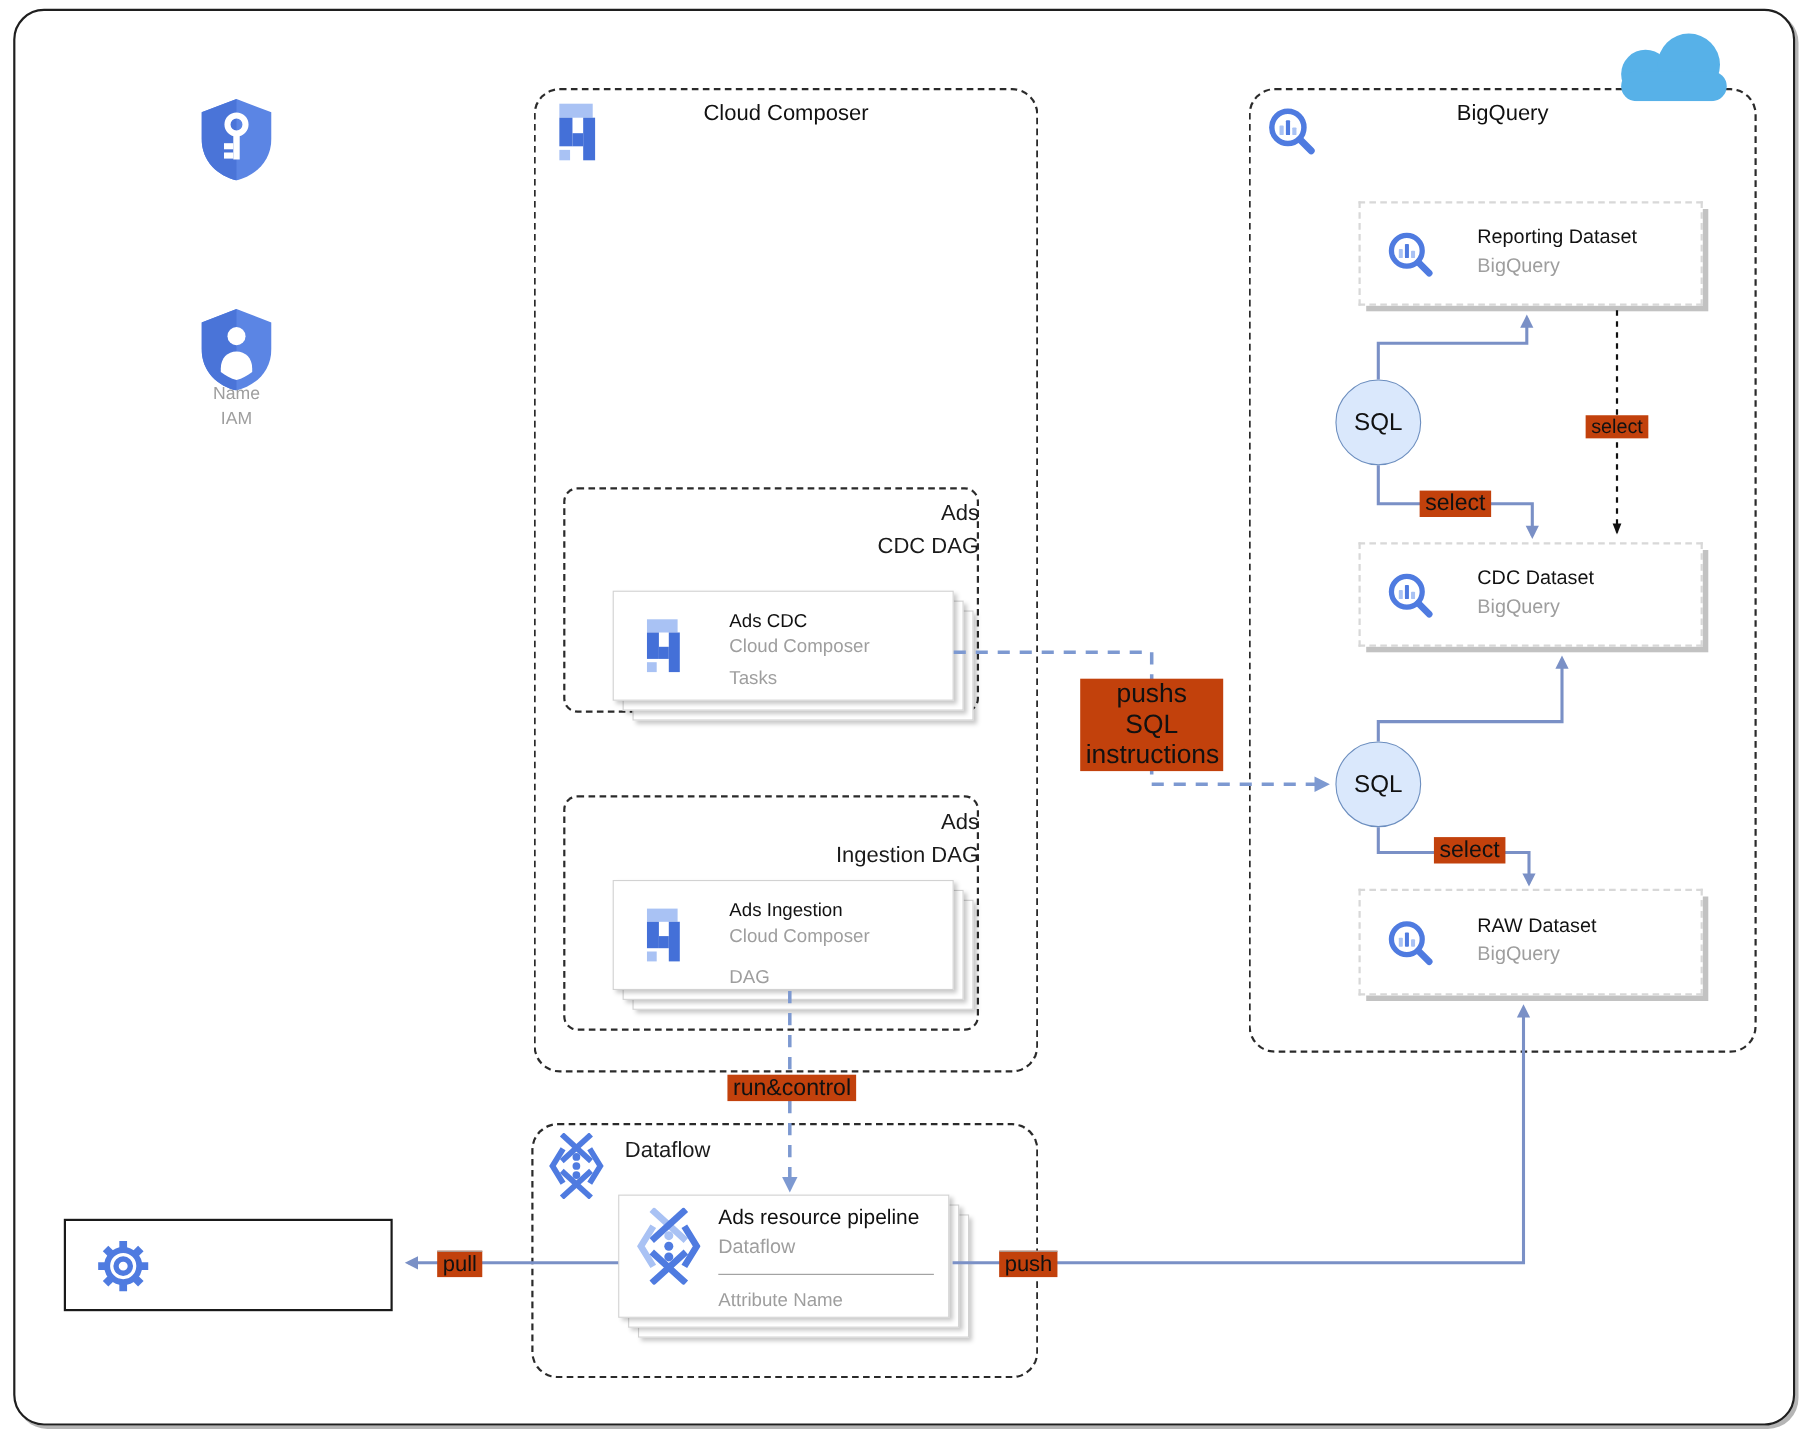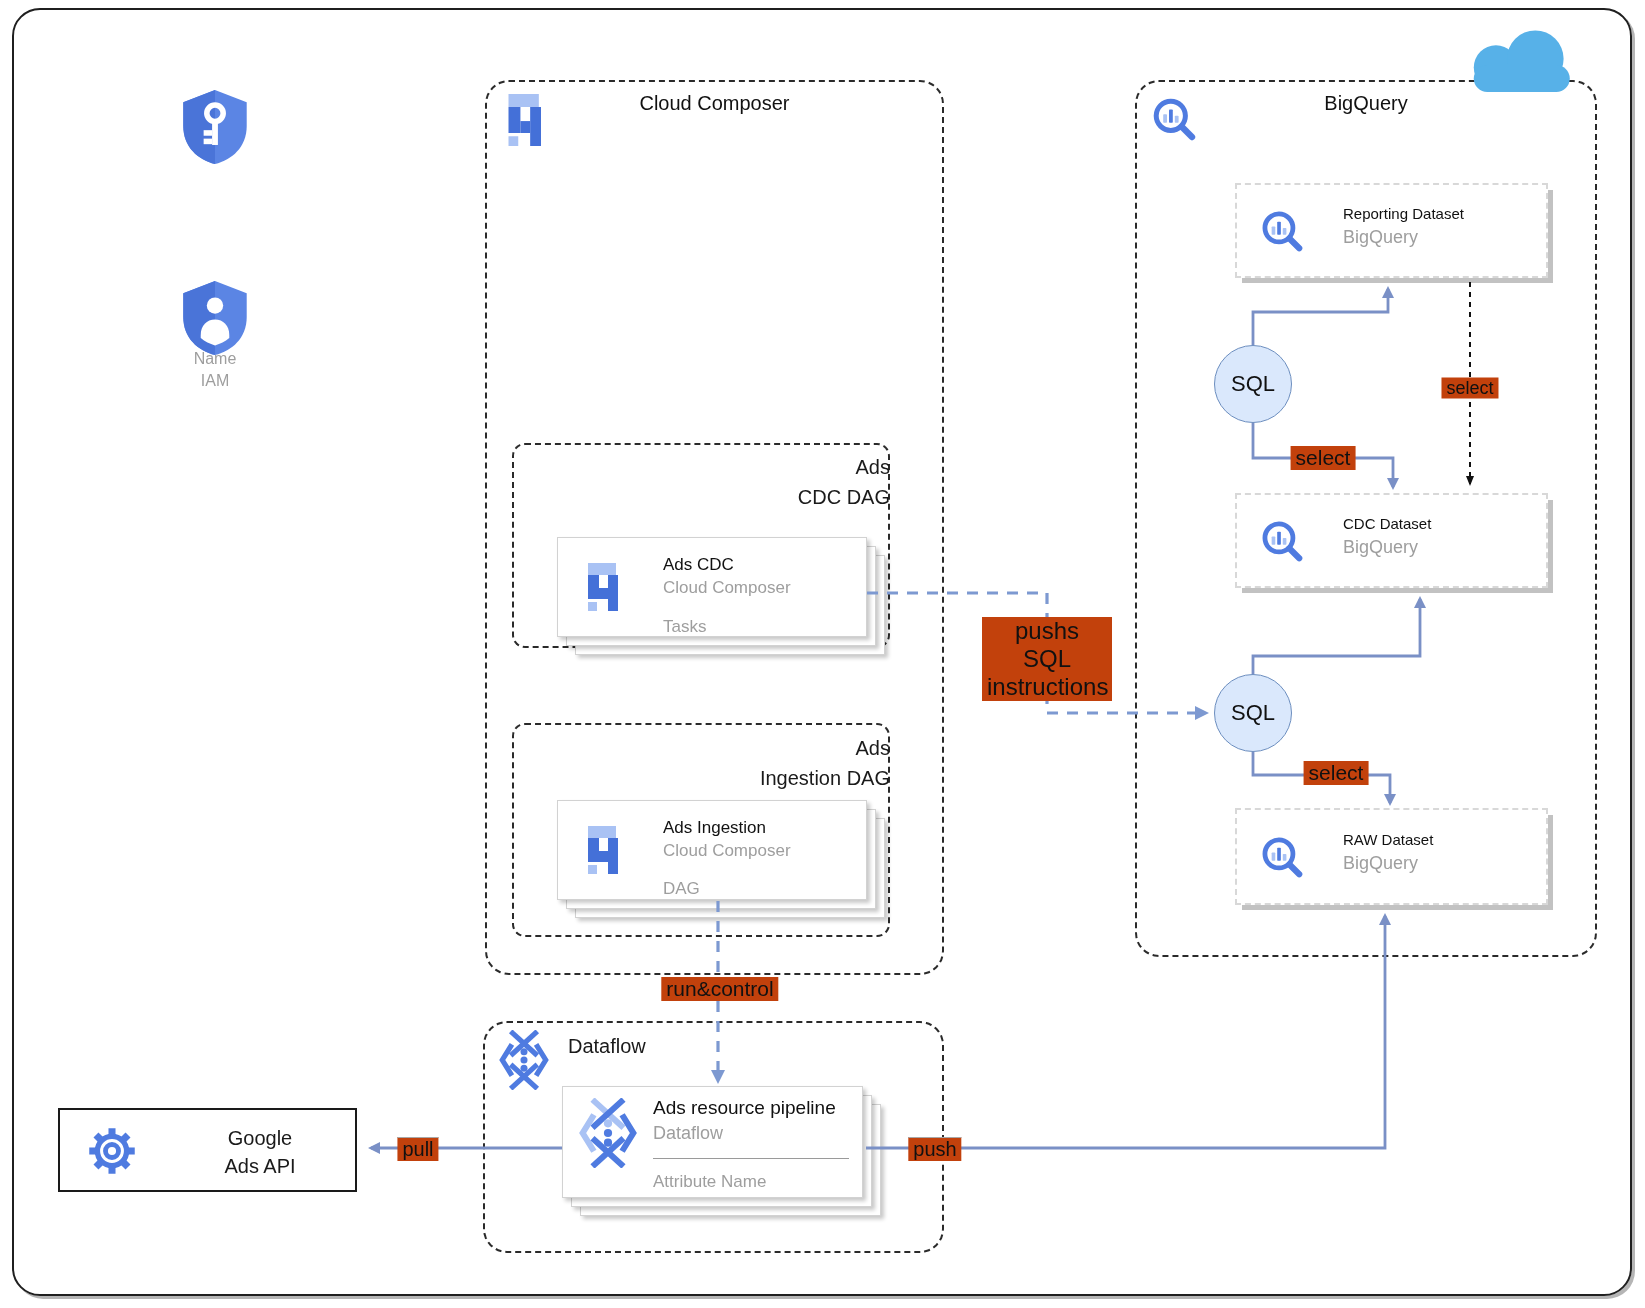--- a/index.html
+++ b/index.html
@@ -25,21 +25,21 @@
   .stack{z-index:3}
   .layer{position:absolute;background:#fff;border:1px solid #d2d2d2;box-shadow:3px 3px 4px rgba(0,0,0,.22)}
   .layer.l2{left:18px;top:18px;right:-18px;bottom:-18px}
   .layer.l1{left:9px;top:9px;right:-9px;bottom:-9px}
   .layer.main{left:0;top:0;right:0;bottom:0}
   .card-title{font-size:17px;color:#111}
   .card-sub{font-size:17px;color:var(--text-gray)}
   
   .dataset{left:1235px;width:313px;background:#fff;border:2px dashed var(--dataset-border);
     box-shadow:6px 6px 0 -1px var(--dataset-shadow);z-index:3}
-  .ds-title{font-size:15px;color:#111}
+  .ds-title{font-size:18px;color:#111}
   .ds-sub{font-size:18px;color:var(--text-gray)}
   
   .sql{width:78px;height:78px;border-radius:50%;background:var(--sql-fill);border:1.5px solid var(--sql-stroke);
     display:flex;align-items:center;justify-content:center;font-size:22px;color:#111;z-index:5}
   
   .solid-box{border:2px solid #1a1a1a;background:#fff;z-index:3}
   
   #edges{left:0;top:0;width:1645px;height:1308px;z-index:4;pointer-events:none}
   .e-blue{stroke:var(--edge-blue);stroke-width:2.8;fill:none}
   .e-blue-dash{stroke:var(--edge-blue-dash);stroke-width:3.2;fill:none;stroke-dasharray:11 9}
@@ -131,21 +131,21 @@
           <rect x="0" y="0" width="28" height="12" fill="var(--icon-blue-light)"></rect>
           <rect x="0" y="39" width="9" height="9" fill="var(--icon-blue-light)"></rect>
           <rect x="0" y="12" width="11" height="24" fill="var(--icon-blue-dark)"></rect>
           <rect x="11" y="25" width="9" height="11" fill="var(--icon-blue-dark)"></rect>
           <rect x="20" y="12" width="10" height="36" fill="var(--icon-blue-dark)"></rect>
         </svg>
       </div>
       <div class="abs" style="left:105px;top:17px">
         <div class="card-title">Ads CDC</div>
         <div class="card-sub" style="margin-top:3px">Cloud Composer</div>
-        <div class="card-sub" style="margin-top:19px">Tasks</div>
+        <div class="card-sub" style="margin-top:9px">Tasks</div>
       </div>
     </div>
   </div>
 
   <div class="abs dag-box" style="left:512px;top:723px;width:378px;height:214px"></div>
   <div class="abs two-line" style="left:512px;top:733px;width:378px">
     <div>Ads</div>
     <div>Ingestion DAG</div>
   </div>
   <div class="abs stack" style="left:557px;top:800px;width:310px;height:100px">
@@ -292,24 +292,20 @@
               <path d="M24 38 V45"></path>
             <path d="M14.1 33.9 L9.2 38.8"></path>
               <path d="M10 24 H3"></path>
               <path d="M14.1 14.1 L9.2 9.2"></path>
             <path d="M24 10 V3"></path>
               <path d="M33.9 14.1 L38.8 9.2"></path>
           </g>
           <circle cx="24" cy="24" r="6" stroke-width="4.5" fill="#fff"></circle>
         </g>
       </svg>
-    </div>
-    <div class="abs" style="left:115px;top:14px;width:170px;text-align:center;font-size:20px;line-height:28px">
-      <div>Google</div>
-      <div>Ads API</div>
     </div>
   </div>
 
   <svg id="edges" class="abs">
     <defs>
       <marker id="arrBlue" markerUnits="userSpaceOnUse" markerWidth="16" markerHeight="16" refX="11" refY="8" orient="auto">
         <path class="mk-blue" d="M2,2 L14,8 L2,14 Z"></path>
       </marker>
       <marker id="arrBlueD" markerUnits="userSpaceOnUse" markerWidth="18" markerHeight="18" refX="12" refY="9" orient="auto">
         <path class="mk-blued" d="M2,2 L16,9 L2,16 Z"></path>

